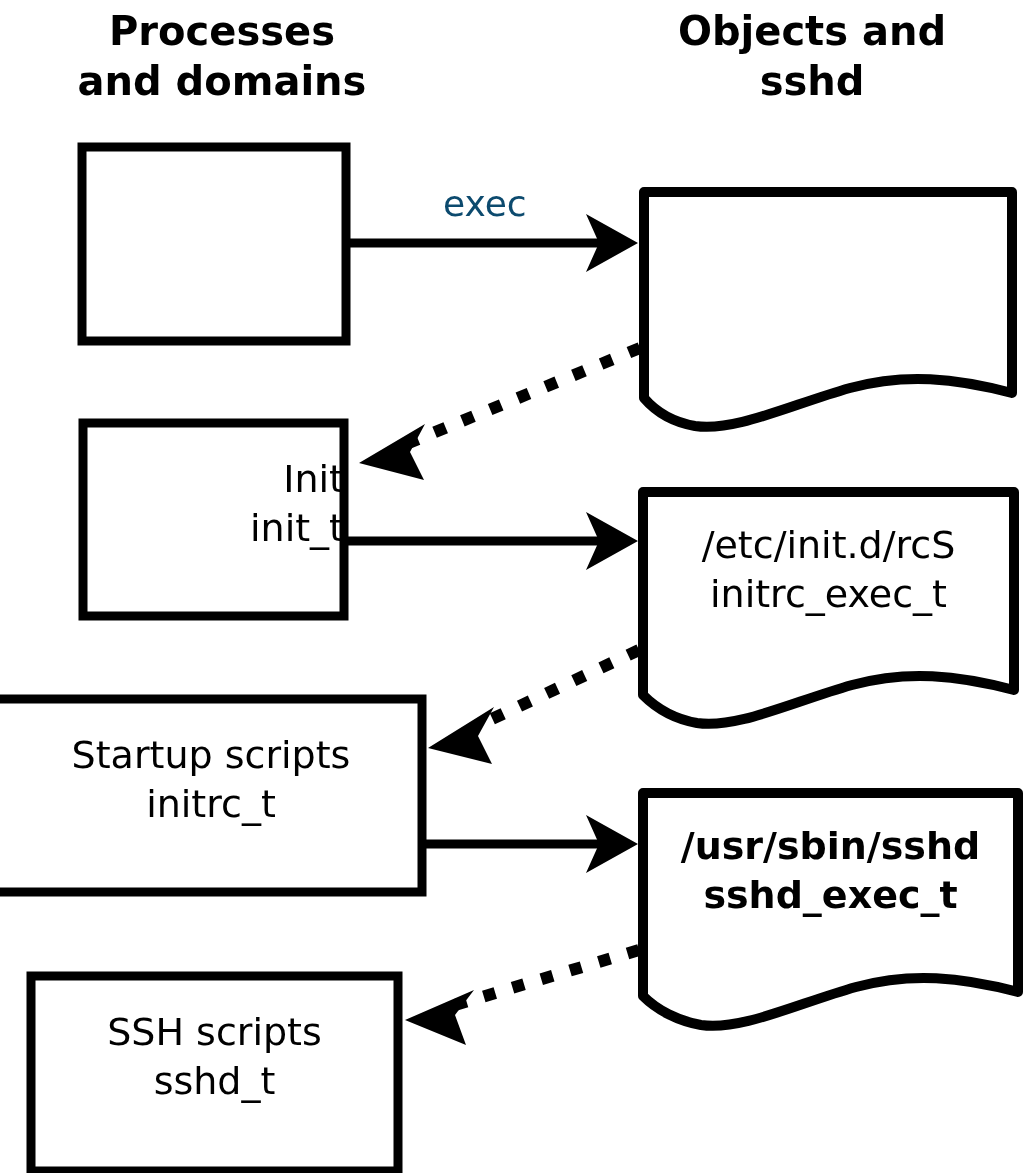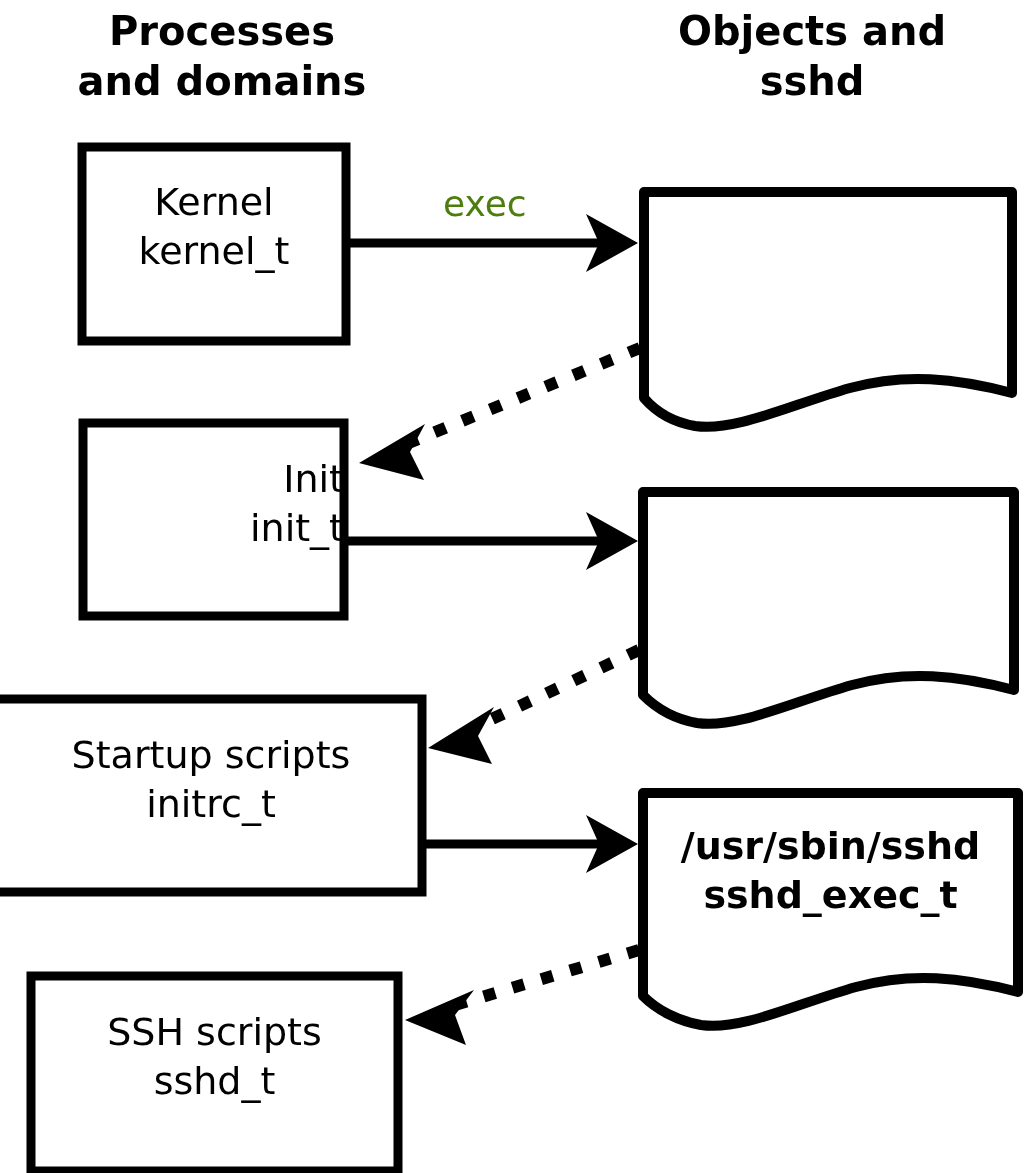--- a/index.html
+++ b/index.html
@@ -46,21 +46,21 @@
     font-size: 38px;
     line-height: 1.28;
     color: #000000;
     white-space: pre-line;
     pointer-events: none;
   }
   .edge-label {
     position: absolute;
     font-size: 36px;
     line-height: 1;
-    color: #4d7c0f;
+    color: #0c4a6e;
   }
 </style>
 </head>
 <body>
 
 <div id="stage">
 
   <div class="col-head" id="head-left">Processes
 and domains</div>
   <div class="col-head" id="head-right">Objects and
@@ -115,32 +115,32 @@
       <line x1="639" y1="650" x2="477" y2="726" stroke="#000000" stroke-width="12" stroke-dasharray="12 18" stroke-linecap="butt"></line>
       <path d="M 428 748 L 494 707 L 478 736 L 492 764 Z" fill="#000000"></path>
     </g>
 
     <g>
       <line x1="639" y1="950" x2="455" y2="1005" stroke="#000000" stroke-width="12" stroke-dasharray="12 18" stroke-linecap="butt"></line>
       <path d="M 405 1020 L 474 990 L 455 1015 L 466 1045 Z" fill="#000000"></path>
     </g>
   </svg>
 
-  <div class="node-label" style="left:82px; top:178px; width:264px;">Kernel
-kernel_t</div>
 
   <div class="node-label" style="left:83px; top:455px; width:261px;text-align:right;">Init
 init_t</div>
 
   <div class="node-label" style="left:0px; top:731px; width:422px;">Startup scripts
 initrc_t</div>
 
   <div class="node-label" style="left:31px; top:1008px; width:367px;">SSH scripts
 sshd_t</div>
 
 
+  <div class="node-label" style="left:643px; top:521px; width:371px;">/etc/init.d/rcS
+initrc_exec_t</div>
 
   <div class="node-label" style="left:643px; top:822px; width:375px;font-weight:bold;">/usr/sbin/sshd
 sshd_exec_t</div>
 
   <div class="edge-label" style="left:443px; top:186px;">exec</div>
 
 </div>
 
 </body></html>

